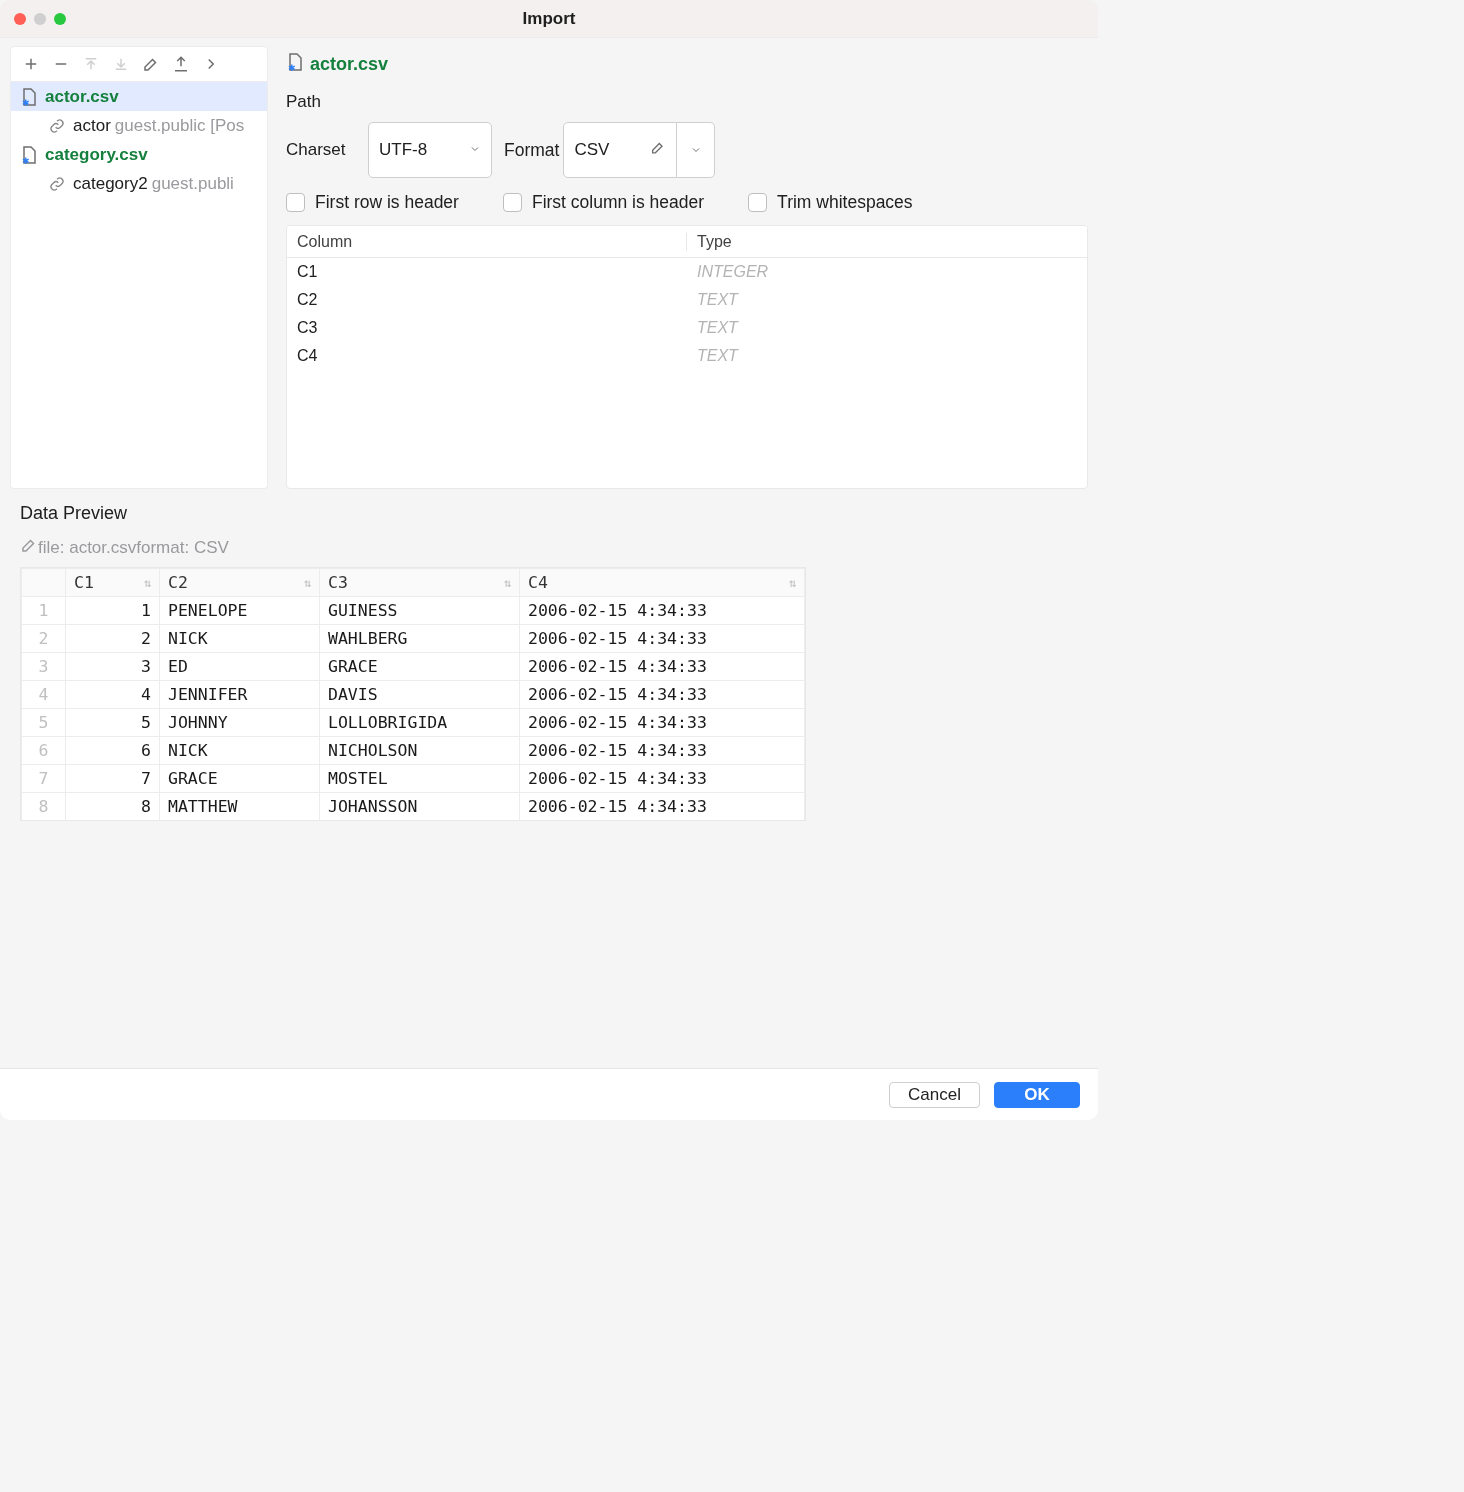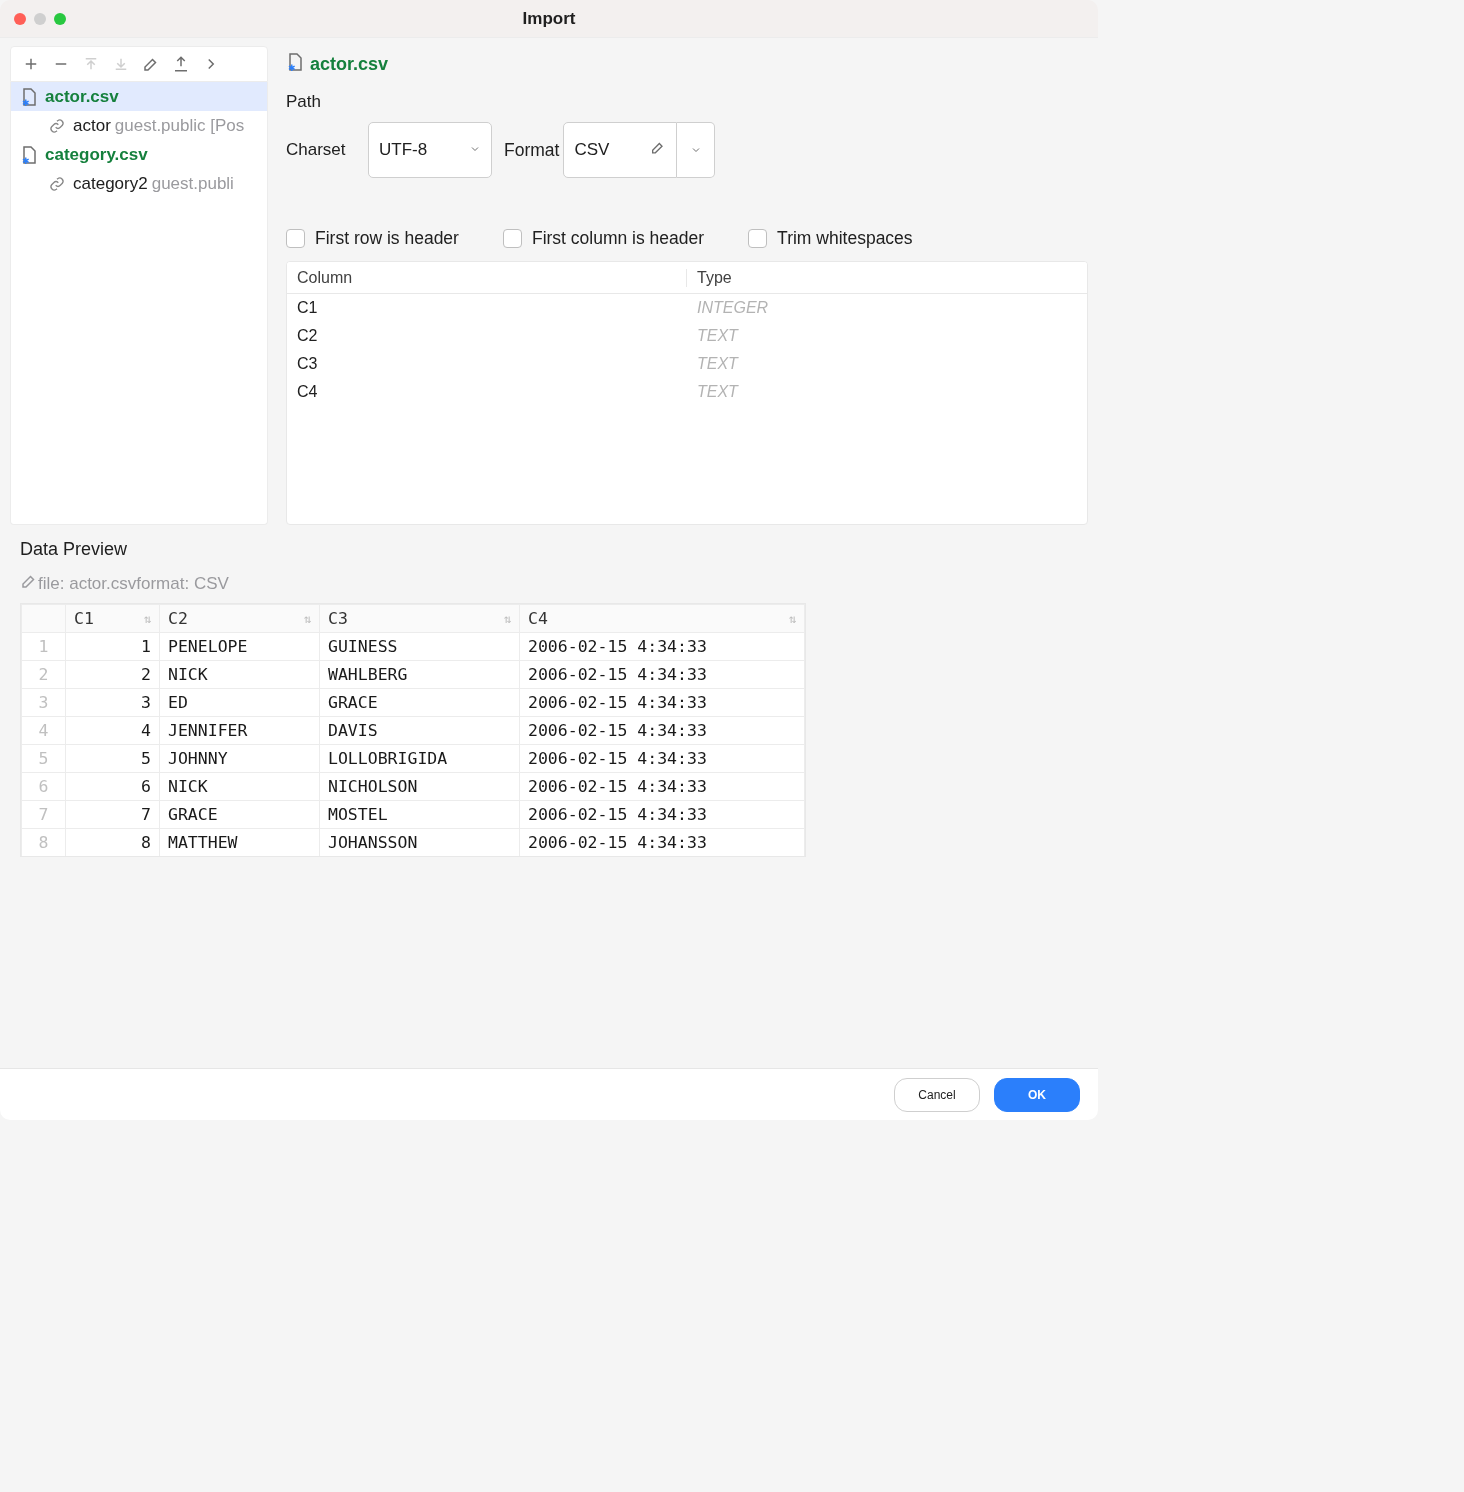--- a/index.html
+++ b/index.html
@@ -150,21 +150,20 @@
   .select-box .pencil { color: #6e6e6e; }
   .checkbox-row {
     display: flex;
     align-items: center;
     gap: 44px;
     margin-top: 14px;
   }
   .cb {
     display: flex; align-items: center; gap: 10px;
     cursor: pointer;
-    margin-top: 36px;
   }
   .cb-box {
     width: 19px; height: 19px; border: 1.5px solid #bfbfbf; border-radius: 4px;
     background: #fff;
   }
   .columns-table {
     margin-top: 12px;
     border: 1px solid #e8e8e8;
     border-radius: 4px;
     background: #fff;
@@ -252,24 +251,24 @@
   .footer {
     position: absolute;
     bottom: 0; left: 0; right: 0;
     height: 52px;
     background: #fff;
     border-top: 1px solid #e6e6e6;
     display: flex; align-items: center; justify-content: flex-end;
     gap: 14px; padding: 0 18px;
   }
   .btn {
-    height: 34px;
+    height: 26px;
     min-width: 86px;
-    border-radius: 13px;
-    font-size: 12px;
+    border-radius: 4px;
+    font-size: 17px;
     display: flex; align-items: center; justify-content: center;
     cursor: pointer;
     padding: 0 18px;
   }
   .btn.secondary { background: #fff; border: 1px solid #cfcfcf; color: #222; }
   .btn.primary { background: #2b7ffb; color: #fff; border: 1px solid #2b7ffb; font-weight: 600;}
 </style>
 </head>
 <body>
 

